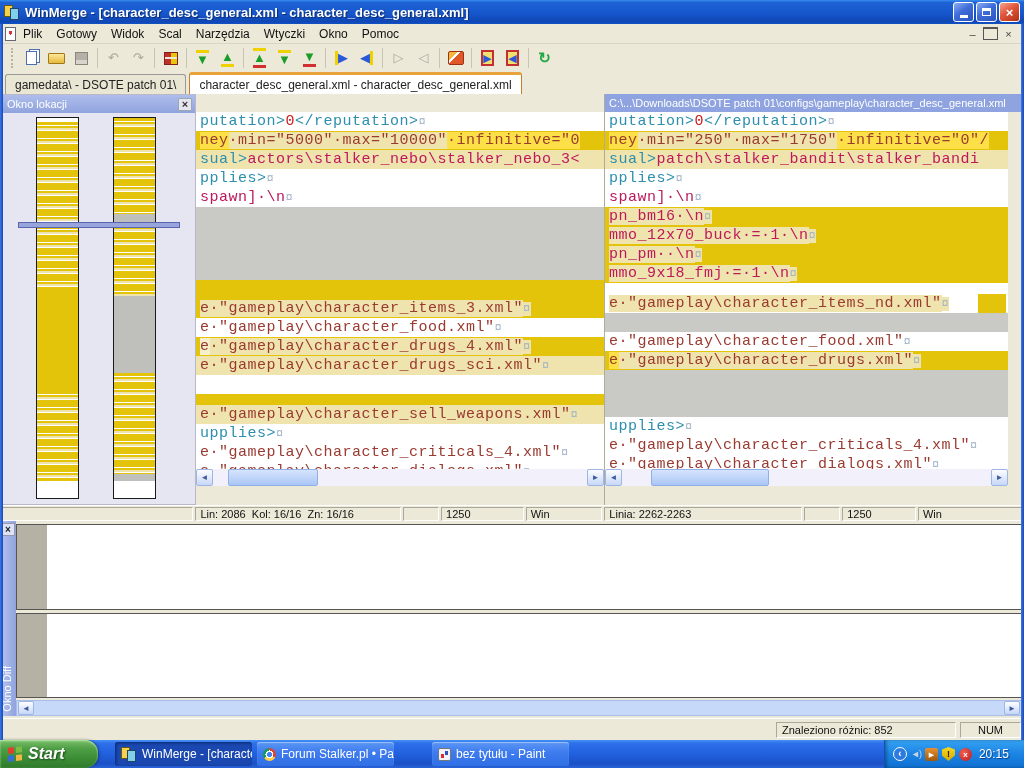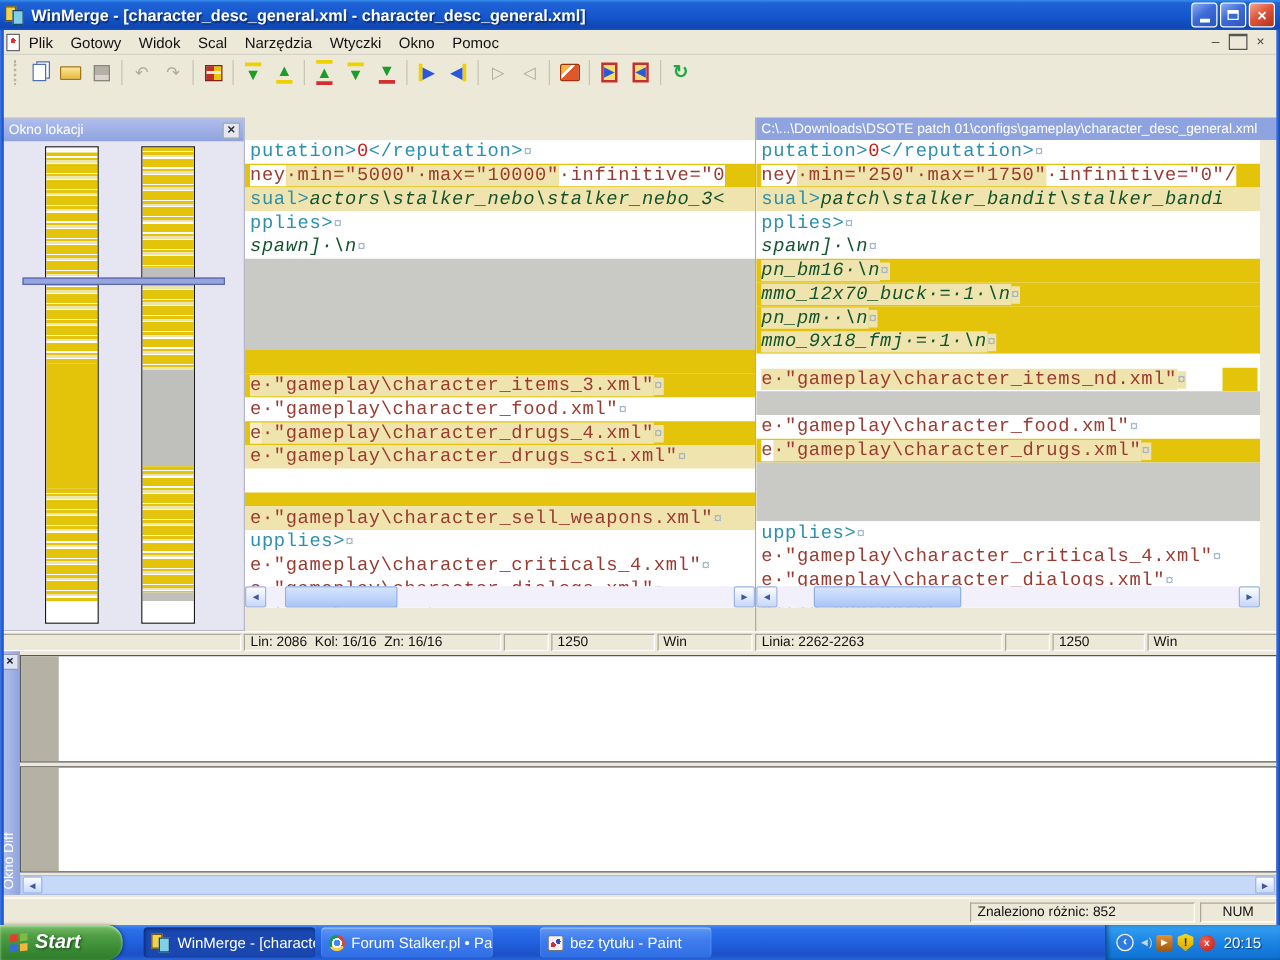--- a/index.html
+++ b/index.html
@@ -91,22 +91,22 @@
   .fp-left{left:196px;width:408px;}
   .fp-right{left:604px;width:440px;border-left:1px solid #B0AC9C;}
   .fp-head{height:18px;display:flex;align-items:center;padding:0 4px;font-size:11px;color:#fff;white-space:nowrap;overflow:hidden;}
   .fp-head.active{background:linear-gradient(180deg,#3D74E8,#1C50CE);}
   .fp-head.inactive{background:#8EA3DF;}
   .code{position:absolute;left:0;top:18px;height:374px;background:#fff;overflow:hidden;
         font-family:"Liberation Mono",monospace;font-size:15px;letter-spacing:0.5px;}
   .fp-left .code{width:408px;} .fp-right .code{width:403px;}
   .crow{height:19px;line-height:19px;white-space:pre;overflow:hidden;position:relative;padding-left:4px;}
   .t-white{background:#fff;} .t-pale{background:#F0E4AE;} .t-gold{background:#E4C30B;} .t-gray{background:#C9C9C5;}
-  .b-pale{background:#F0E4AE;} .b-gold{background:#ffffff;} .b-palelt{background:#F7EECB;}
-  .c-tag{color:#2C8FAE;} .c-attr{color:#9A3A30;} .c-num{color:#D01818;} .c-plain{color:#14532d;font-style:italic;}
+  .b-pale{background:#F0E4AE;} .b-gold{background:#fde047;} .b-palelt{background:#F7EECB;}
+  .c-tag{color:#2C8FAE;} .c-attr{color:#9A3A30;} .c-num{color:#D01818;} .c-plain{color:#be185d;}
   .eol{color:#9FB2C8;font-size:12px;}
   .cap{position:absolute;right:2px;top:0;bottom:0;background:#E4C30B;}
 
   
   .sb-btn{position:absolute;width:17px;height:17px;background:linear-gradient(180deg,#FDFDFF,#C7D7F8);border:1px solid #9EB6E4;border-radius:2px;
           display:flex;align-items:center;justify-content:center;font-size:8px;color:#3C5A9C;}
   .hscroll{position:absolute;height:17px;background:#F2F1FB;}
   .fp-left .hscroll{left:0;top:375px;width:408px;}
   .fp-right .hscroll{left:0;top:375px;width:403px;}
   .hs-l{left:0;top:0;} .hs-r{right:0;top:0;}
@@ -282,20 +282,24 @@
         <span class="tb-btn">
           <span class="tb-g g-blue framed">◀</span>
         </span>
         <span class="tb-sep"></span>
         <span class="tb-btn">
           <span class="tb-g g-refresh">↻</span>
         </span>
       </span>
   </div>
 
+  <div class="tabbar" id="tabs">
+      <span class="tab">gamedata\ - DSOTE patch 01\</span>
+      <span class="tab active">character_desc_general.xml - character_desc_general.xml</span>
+    </div>
 
   <div class="main">
 
     <div class="locpane">
       <div class="loc-head">
         <span class="loc-title">Okno lokacji</span>
         <span class="pane-x">×</span>
       </div>
       <div class="loc-body">
         <div class="locbar" id="bar0">

